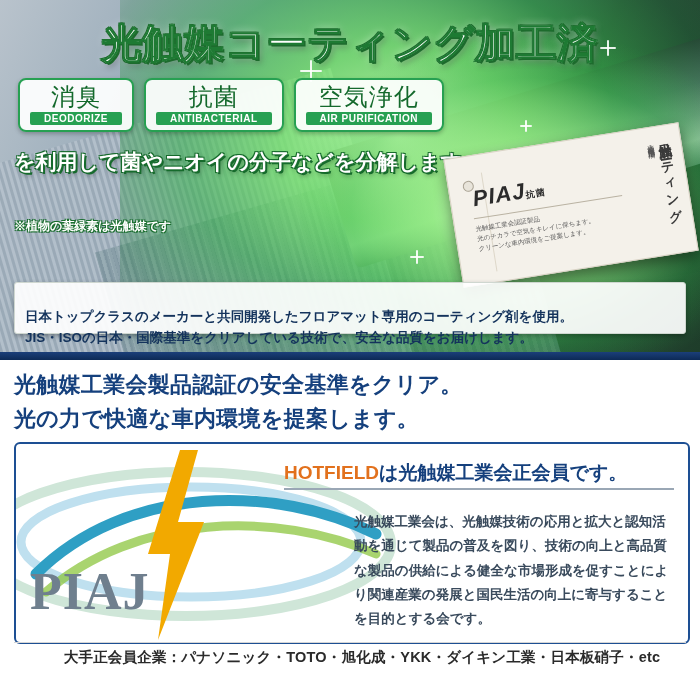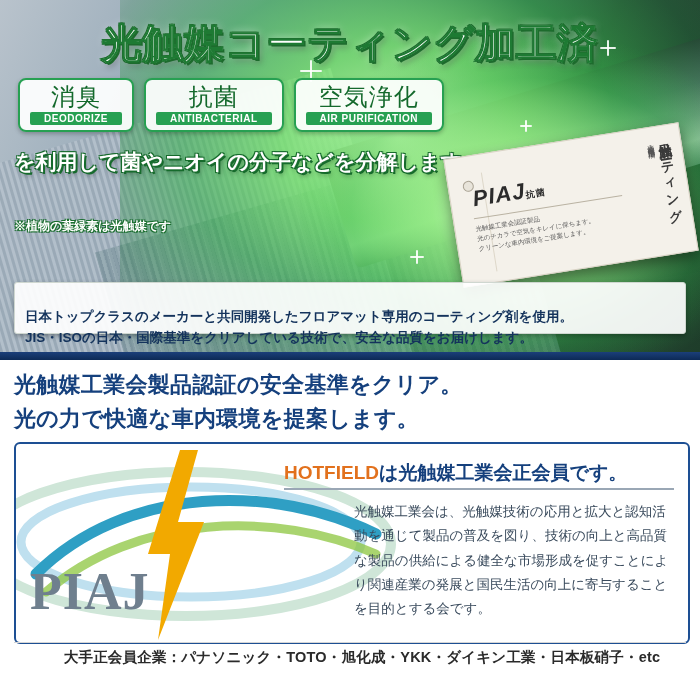--- a/index.html
+++ b/index.html
@@ -193,22 +193,22 @@
   }
   .panel-title{
     position:absolute;left:268px;top:16px;
     font-size:19px;font-weight:bold;color:#e2711d;
   }
   .panel-title .blue{color:#15407d;}
   .panel-title-underline{
     position:absolute;left:268px;top:44px;width:390px;height:2px;background:#9aa7b5;
   }
   .panel-body{
-    position:absolute;left:338px;top:56px;width:320px;
-    font-size:13.5px;line-height:1.8;color:#394a5c;
+    position:absolute;left:338px;top:66px;width:320px;
+    font-size:13.5px;line-height:1.8;color:#394a5c;font-weight:bold;
   }
 
   
   .footer{
     position:absolute;left:12px;top:288px;width:700px;
     text-align:center;font-size:14.5px;font-weight:bold;color:#2a2a2a;
     letter-spacing:.2px;
   }
   .footer-rule{
     position:absolute;left:14px;top:282px;width:672px;height:1px;background:#d6d6d6;

